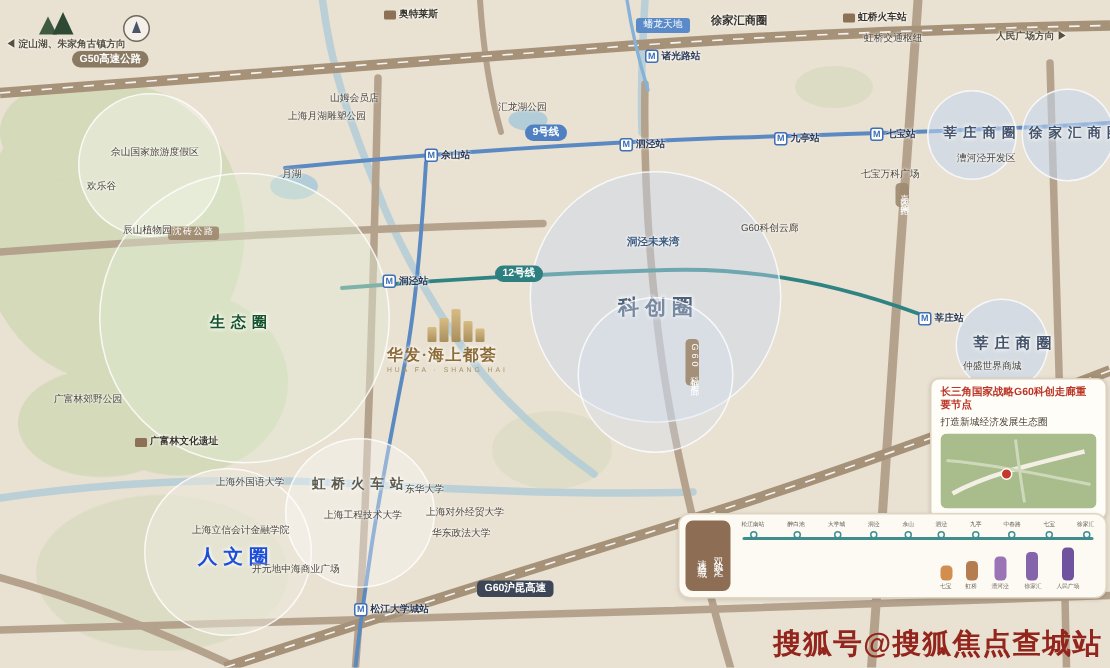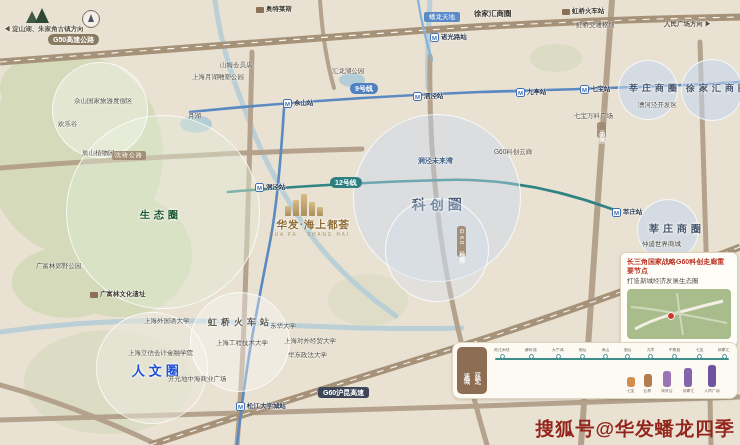--- a/index.html
+++ b/index.html
@@ -21,21 +21,21 @@
 .station{position:absolute;display:flex;align-items:center;gap:2px;white-space:nowrap}
 .st-icon{width:9px;height:9px;background:#fff;border:1px solid #3f6fb5;border-radius:2px;color:#3f6fb5;font-size:6px;font-weight:bold;display:flex;align-items:center;justify-content:center;flex:none}
 .st-label{font-size:6.5px;font-weight:bold;color:#2c3a55;text-shadow:0 0 2px #fff,0 0 2px #fff}
 .poi{position:absolute;display:flex;align-items:center;gap:2px;white-space:nowrap;text-shadow:0 0 2px #fff,0 0 2px #fff}
 .poi-t span{font-size:6.5px;color:#4a453c}
 .poi-b span{font-size:6.5px;font-weight:bold;color:#3a352c}
 .poi-bold span{font-size:7.5px;font-weight:bold;color:#33302a}
 .poi-bold-blue span{font-size:7px;font-weight:bold;color:#3a5a80}
 .poi-dir span,.poi-dir-r span{font-size:6.5px;color:#56503f;font-weight:bold}
 .poi-chip{width:8px;height:6px;background:#8d7156;border-radius:1px;flex:none}
-.project{position:absolute;left:258px;top:192px;width:92px;text-align:right}
+.project{position:absolute;left:258px;top:204px;width:92px;text-align:left}
 .pj-bld{display:flex;justify-content:center;align-items:flex-end;gap:2px;height:24px;margin-bottom:2px}
 .pj-bld i{display:block;width:6px;background:linear-gradient(#d8bc85,#a98f5e);border-radius:1px}
 .pj-name{font-family:"Liberation Serif",serif;font-size:10.5px;font-weight:bold;color:#8d6b35;letter-spacing:1px;text-shadow:0 0 3px #fff,0 0 3px #fff;white-space:nowrap}
 .pj-en{font-size:4.5px;color:#a39269;letter-spacing:2px}
 .compass{position:absolute;left:82px;top:10px;width:18px;height:18px;border:1.2px solid #6f6958;border-radius:50%;background:rgba(255,255,255,.5);display:flex;align-items:center;justify-content:center}
 .compass i{width:0;height:0;border-left:3px solid transparent;border-right:3px solid transparent;border-bottom:8px solid #4a5568;transform:translateY(-1px)}
 .logo{position:absolute;left:26px;top:8px;width:24px;height:15px}
 .logo i{position:absolute;bottom:0;width:0;height:0;border-style:solid;border-color:transparent}
 .logo .m1{left:0;border-width:0 6px 12px 6px;border-bottom-color:#3e5a41}
 .logo .m2{left:9px;border-width:0 7px 15px 7px;border-bottom-color:#2f4a34}
@@ -359,14 +359,14 @@
             <b>徐家汇</b>
           </div>
           <div class="dg-bar">
             <i style="height: 22px; background: rgb(111, 83, 158);"></i>
             <b>人民广场</b>
           </div>
         </div>
     </div>
   </div>
 
-  <div class="watermark">搜狐号@华发蟠龙四季</div>
+  <div class="watermark">搜狐号@搜狐焦点查城站</div>
 </div>
 
 </body></html>

